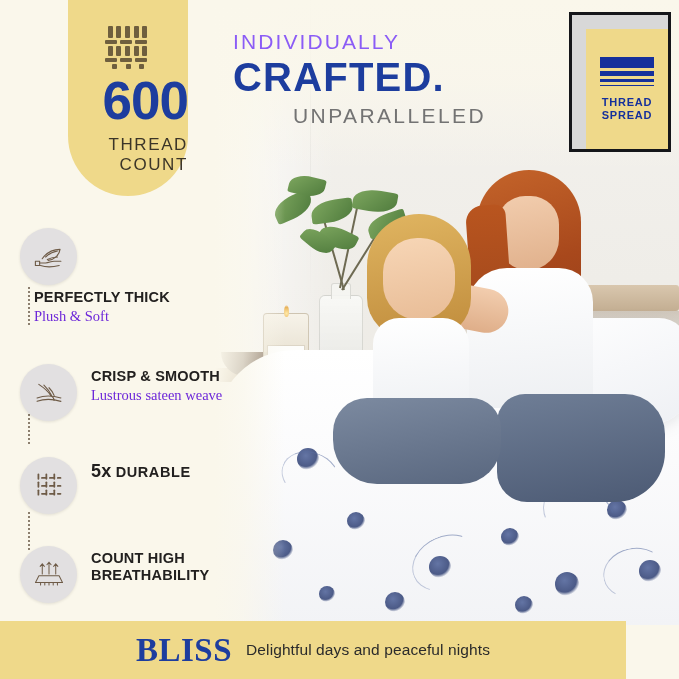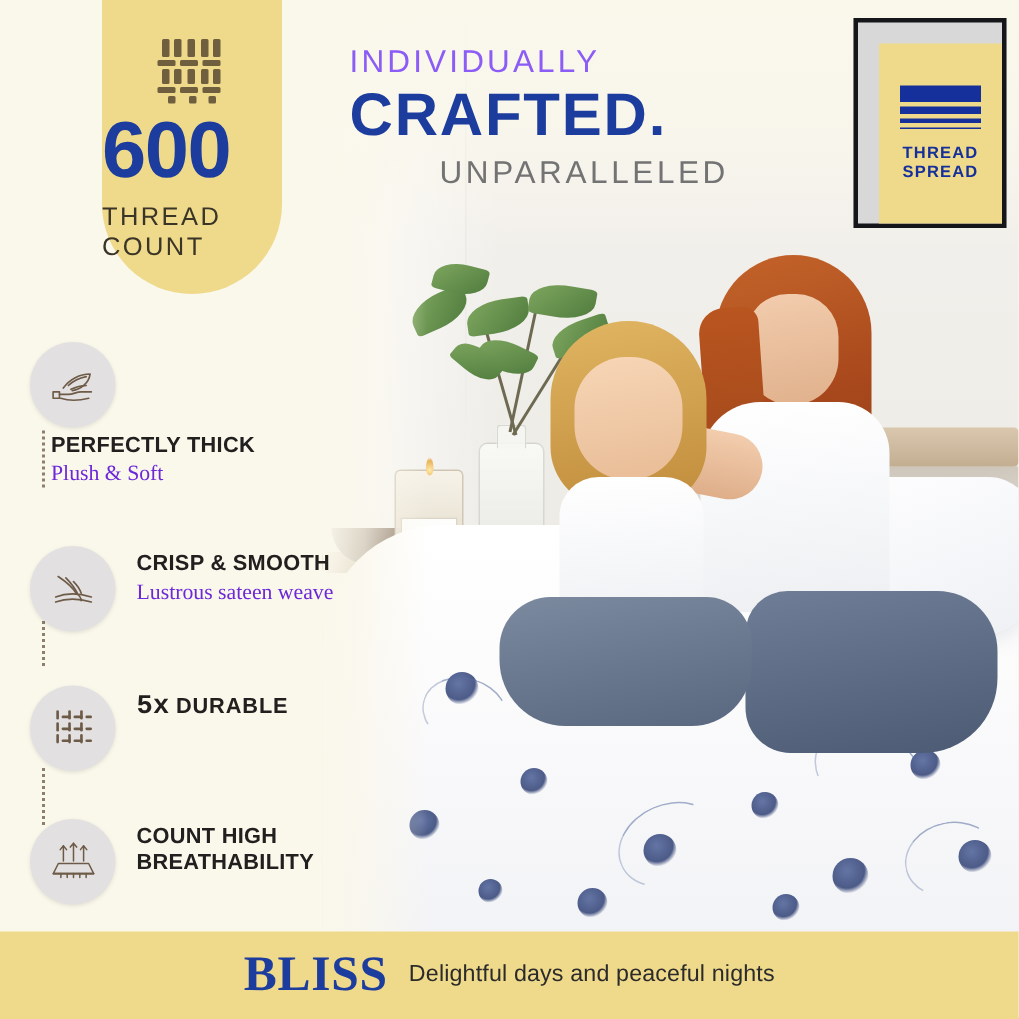--- a/index.html
+++ b/index.html
@@ -166,21 +166,21 @@
   .photo-fade-top{
     position:absolute; left:0; top:0; width:100%; height:170px;
     background:linear-gradient(180deg,#FAF7EB 0%, rgba(250,247,235,0.82) 45%, rgba(250,247,235,0) 100%);
   }
 
   
   .badge{
     position:absolute; left:68px; top:0; width:120px; height:196px;
     background:#EFD98A;
     border-radius:0 0 60px 60px;
-    text-align:left;
+    text-align:right;
     z-index:5;
   }
   .badge-icon{ margin:22px auto 4px; width:52px; height:48px; display:block; }
   .badge-number{
     font-size:53px; font-weight:700; color:#1D3D9E; line-height:1;
     letter-spacing:-1px; margin-top:4px;
   }
   .badge-sub{
     font-size:17px; color:#3B3528; letter-spacing:1.6px; line-height:1.18;
     margin-top:8px;
@@ -231,35 +231,35 @@
     flex:0 0 auto; width:57px; height:57px; border-radius:50%;
     background:#E2E0E1;
     box-shadow:0 1px 3px rgba(0,0,0,0.10);
     display:flex; align-items:center; justify-content:center;
   }
   .f-text{ margin-left:14px; padding-top:4px; }
   .f-title{
     font-size:14.5px; font-weight:700; color:#22201F; letter-spacing:0.2px;
     line-height:1.2;
   }
-  .f-title .big{ font-size:18px; font-weight:700;font-family:Liberation Mono, monospace; }
+  .f-title .big{ font-size:18px; font-weight:700; }
   .f-title .reg{ font-weight:700; letter-spacing:0.6px; }
   .f-desc{
     font-size:14.5px; color:#6d28d9; line-height:1.28; margin-top:1px;font-family:Liberation Serif, serif;
   }
   .dots{
     position:absolute; left:28px; width:0; border-left:2px dotted #8C7F6E;
   }
   .d1{ top:287px; height:38px; }
   .d2{ top:406px; height:38px; }
   .d3{ top:512px; height:38px; }
 
   
   .banner{
-    position:absolute; left:0; bottom:0; width:679px; height:58px;
+    position:absolute; left:0; bottom:0; width:626px; height:58px;
     background:#EFD98A; z-index:8;
     display:flex; align-items:center; justify-content:center;
   }
   .banner-title{
     font-family:"Liberation Serif", serif;
     font-size:33px; font-weight:700; color:#1D3D9E; letter-spacing:0.5px;
   }
   .banner-tag{
     font-size:15.5px; color:#2B2B2B; margin-left:14px; letter-spacing:0.1px;
   }

